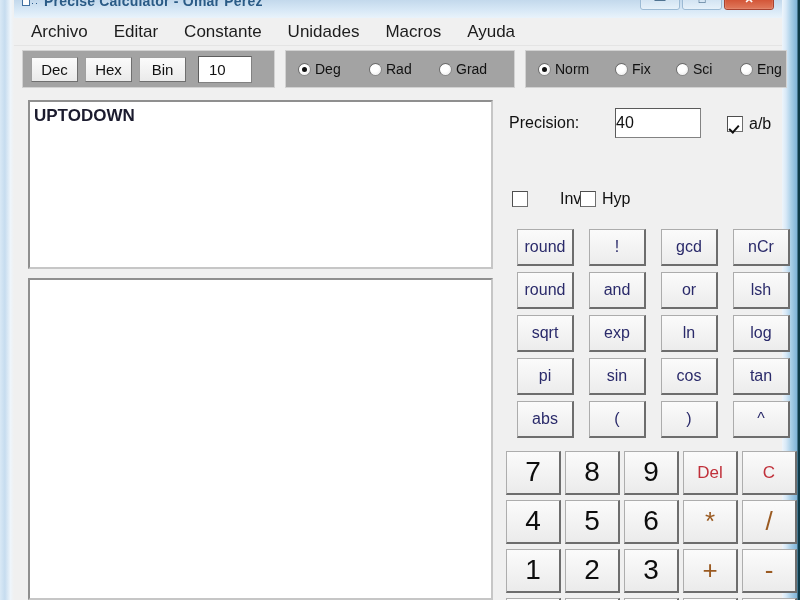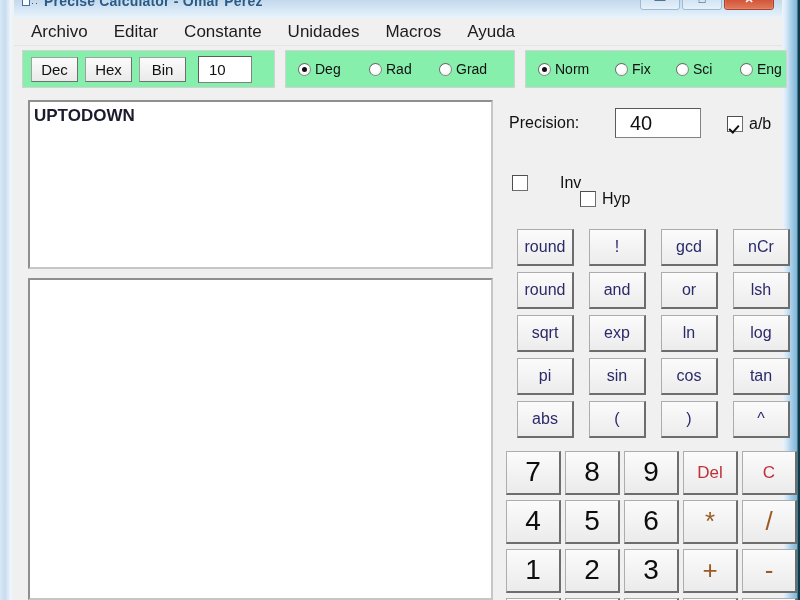--- a/index.html
+++ b/index.html
@@ -76,21 +76,21 @@
     border-bottom:1px solid #e4e4e4;
   }
   .menuitem{
     font-size:17px;color:#1c1c1c;padding:2px 13px;cursor:default;white-space:nowrap;
   }
   .menuitem:first-child{margin-left:4px;}
   
   .toolrow{position:absolute;left:0;top:28px;width:768px;height:44px;}
   .group{
     position:absolute;top:4px;height:38px;box-sizing:border-box;
-    border:1px solid #d2d2d2;background:#86efac;
+    border:1px solid #d2d2d2;background:#a3a3a3;
   }
   .g1{left:8px;width:253px;}
   .g2{left:271px;width:230px;}
   .g3{left:511px;width:262px;}
   .baseBtn{
     position:absolute;top:6px;width:47px;height:25px;box-sizing:border-box;
     background:linear-gradient(to bottom,#fbfbfb,#eaeaea);
     border:1px solid #a0a0a0;border-bottom-color:#6f6f6f;border-right-color:#6f6f6f;
     font-size:15px;color:#111;line-height:23px;text-align:center;cursor:default;
   }
@@ -124,37 +124,37 @@
   .display.bottom{top:260px;height:322px;}
   .display .line{
     font-size:17px;color:#1b1b2e;padding:4px 0 0 4px;white-space:pre;font-weight:bold;
   }
   
   .precision-row{position:absolute;left:495px;top:90px;width:280px;height:32px;}
   .plabel{position:absolute;left:0;top:6px;font-size:16px;color:#111;}
   .pfield{
     position:absolute;left:106px;top:0;width:86px;height:30px;box-sizing:border-box;
     background:#fff;border:1px solid #828282;border-top-color:#5a5a5a;border-left-color:#5a5a5a;
-    font-size:20px;color:#111;line-height:28px;padding-left:14px;
+    font-size:16px;color:#111;line-height:28px;padding-left:0;
   }
   .chk{
     position:absolute;display:flex;align-items:center;gap:6px;
     font-size:16px;color:#111;cursor:default;white-space:nowrap;
   }
   .cbox{
     width:16px;height:16px;box-sizing:border-box;background:#fff;
     border:1px solid #6e6e6e;border-top-color:#4e4e4e;border-left-color:#4e4e4e;
     position:relative;flex:none;
   }
   .cbox.on:after{
     content:"";position:absolute;left:3px;top:6px;width:4px;height:8px;
     border:solid #101010;border-width:0 2px 2px 0;transform:rotate(42deg);
   }
   .chk-ab{left:713px;top:97px;}
-  .chk-inv{left:498px;top:156px;gap:32px;}
+  .chk-inv{left:498px;top:172px;gap:32px;}
   .chk-hyp{left:566px;top:172px;}
   
   .fgrid{
     position:absolute;left:495px;top:211px;width:285px;
     display:grid;grid-template-columns:repeat(4,65px);
     column-gap:7px;row-gap:6px;
   }
   .fkey{
     height:37px;box-sizing:border-box;
     background:linear-gradient(to bottom,#fbfbfb,#ececec);

